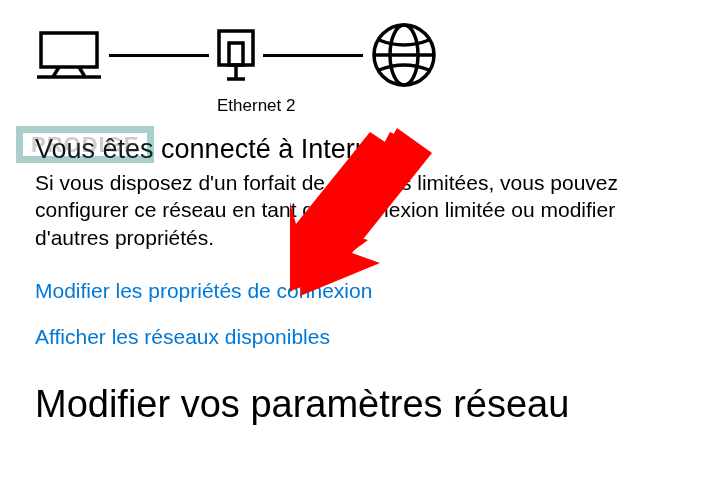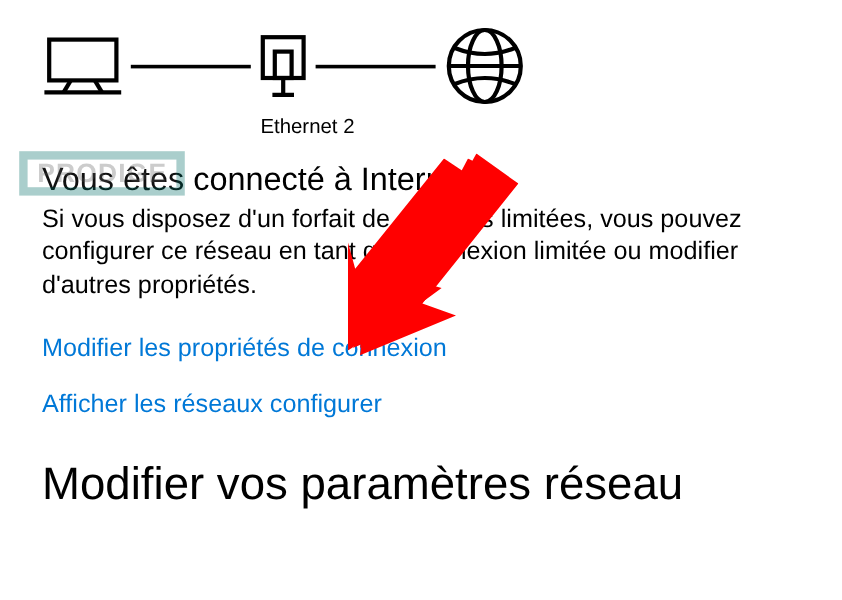--- a/index.html
+++ b/index.html
@@ -134,21 +134,21 @@
         <path d="M 10 50 Q 35 40 60 50" fill="none" stroke="#000" stroke-width="3.5"></path>
       </svg>
     </span>
   </div>
   <div class="adapter-label" style="width:42px; margin-left:182px; white-space:nowrap; text-align:left;">Ethernet 2</div>
 
   <h2 class="heading">Vous êtes connecté à Internet</h2>
   <p class="desc">Si vous disposez d'un forfait de données limitées, vous pouvez configurer ce réseau en tant que connexion limitée ou modifier d'autres propriétés.</p>
 
   <a class="link">Modifier les propriétés de connexion</a>
-  <a class="link">Afficher les réseaux configurer</a>
+  <a class="link">Afficher les réseaux disponibles</a>
 
   <h2 class="section-heading">Modifier vos paramètres réseau</h2>
 </div>
 
 <div class="watermark">
   <div class="watermark-box">
     <div class="wm-line1">PRODIGE</div>
   </div>
 </div>
 

